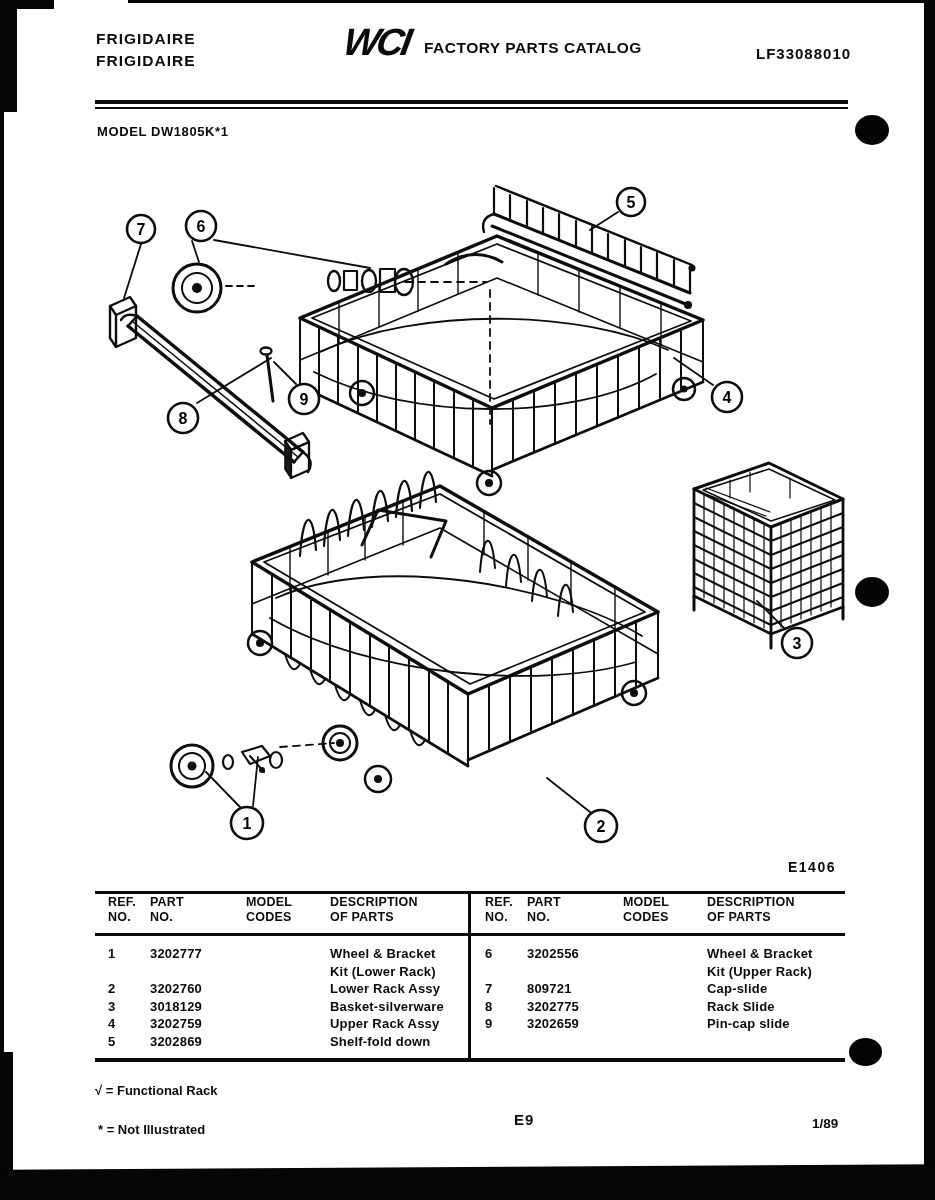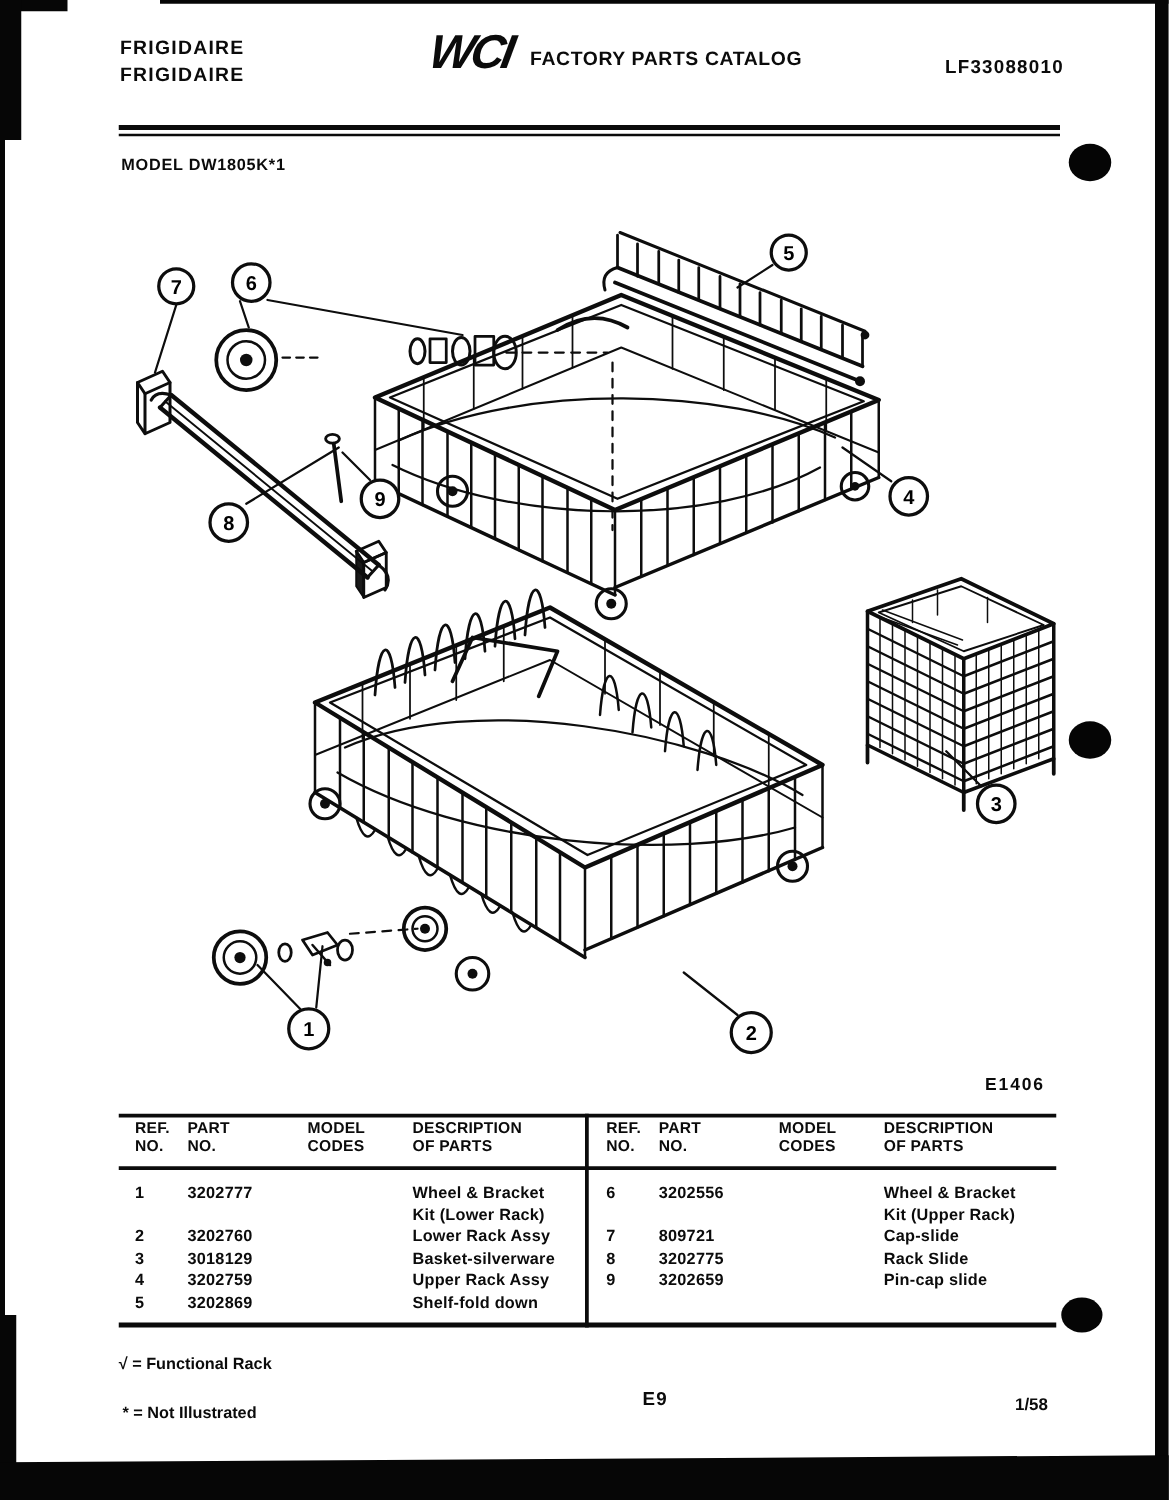--- a/index.html
+++ b/index.html
@@ -406,21 +406,21 @@
       </div>
       <div>
         <div>Pin-cap slide</div>
       </div>
     </div>
   </div>
 
 <div class="abs legend1">√ = Functional Rack</div>
 <div class="abs legend2">* = Not Illustrated</div>
 <div class="abs page-code">E9</div>
-<div class="abs date-code">1/58</div>
+<div class="abs date-code">1/89</div>
 
 <div class="abs art art-top-line"></div>
 <div class="abs art art-top-blob"></div>
 <div class="abs art art-left-top"></div>
 <div class="abs art art-left-strip"></div>
 <div class="abs art art-left-bot"></div>
 <div class="abs art art-right-bar"></div>
 <div class="abs art art-bottom-band"></div>
 <div class="abs hole hole1"></div>
 <div class="abs hole hole2"></div>

